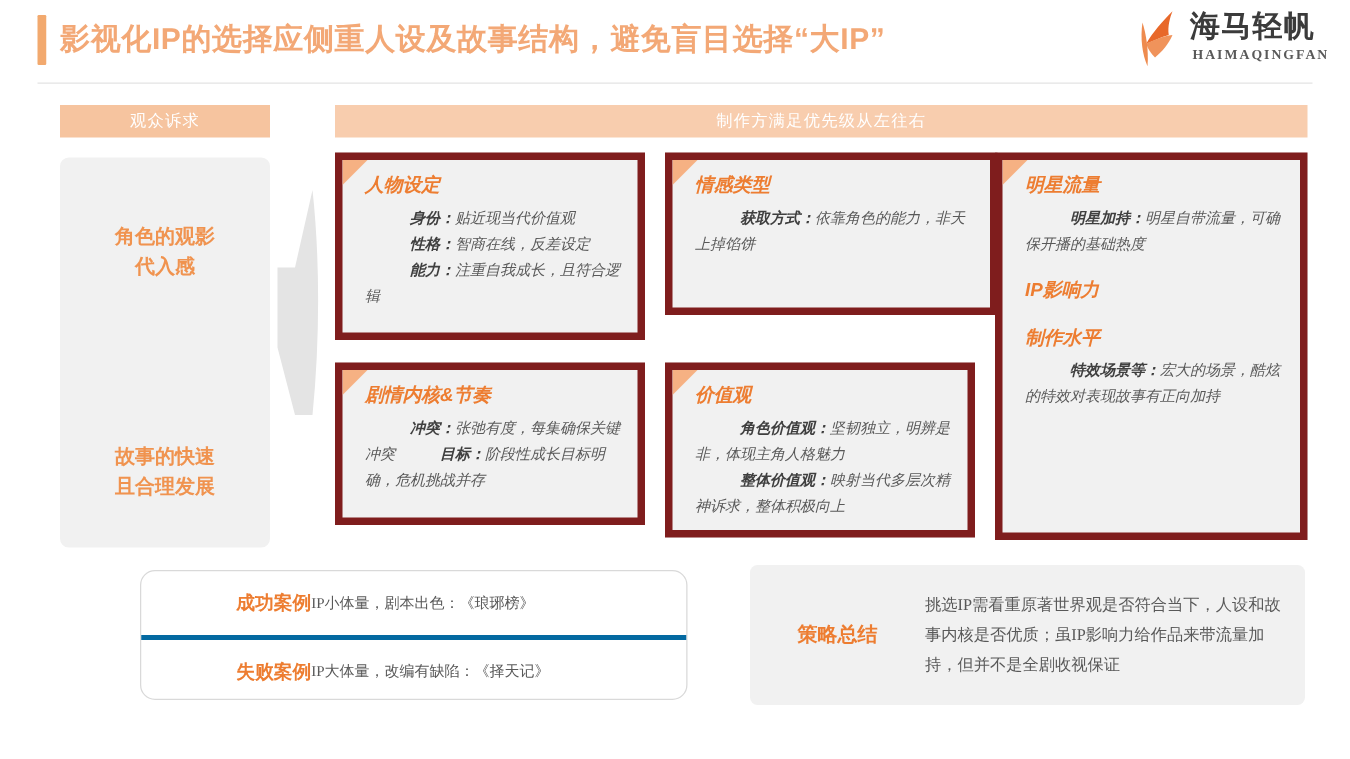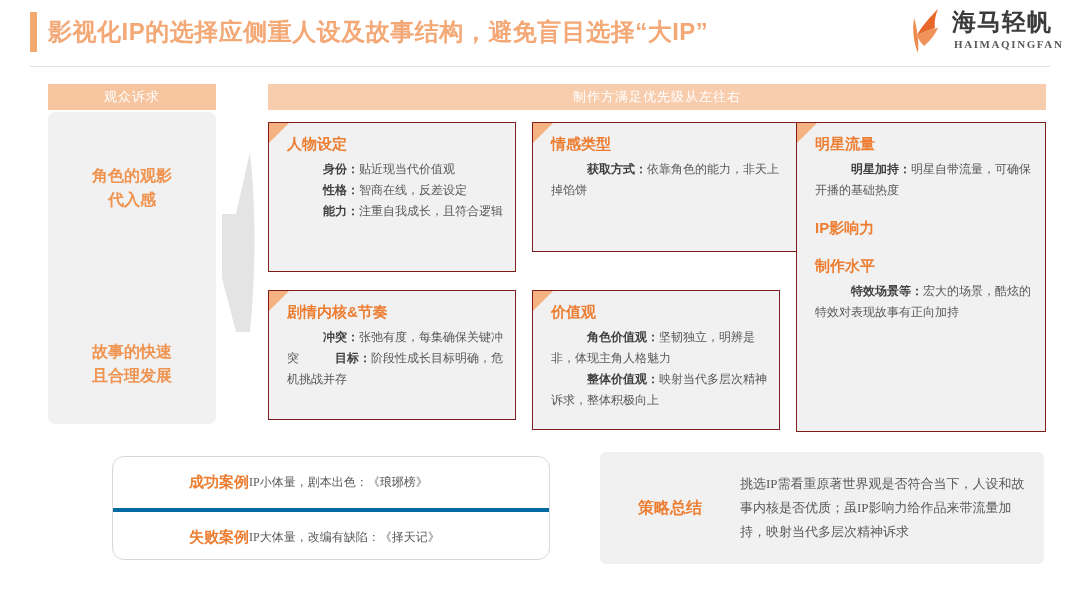--- a/index.html
+++ b/index.html
@@ -91,21 +91,21 @@
     align-items: center;
     justify-content: center;
     letter-spacing: 1px;
   }
   .band-left  { left: 48px;  top: 84px; width: 168px; background: #F6C49F; }
   .band-right { left: 268px; top: 84px; width: 778px; }
 
   
   .audience-panel {
     position: absolute;
-    left: 48px; top: 112px;
+    left: 48px; top: 126px;
     width: 168px; height: 312px;
     background: #F1F1F1;
     border-radius: 7px;
   }
   .audience-item {
     position: absolute;
     left: 0;
     width: 168px;
     text-align: center;
     color: #F0934F;
@@ -120,23 +120,24 @@
   .chevron {
     position: absolute;
     left: 220px; top: 152px;
     width: 48px; height: 180px;
   }
 
   
   .card {
     position: absolute;
     background: #F1F1F1;
-    border: 1px solid #7f1d1d;
+    border: 6px solid #7f1d1d;
     box-sizing: border-box;
     overflow: hidden;
+    font-style: italic;
   }
   .card .corner {
     position: absolute;
     left: 0; top: 0;
     width: 0; height: 0;
     border-left: 20px solid #F6B183;
     border-bottom: 20px solid transparent;
   }
   .card-inner {
     position: absolute;
@@ -320,14 +321,14 @@
     <div class="case-text">IP小体量，剧本出色：《琅琊榜》</div>
   </div>
   <div class="case-row case-row-1">
     <div class="case-label">失败案例</div>
     <div class="case-text">IP大体量，改编有缺陷：《择天记》</div>
   </div>
 </div>
 
 <div class="summary">
   <div class="summary-label">策略总结</div>
-  <div class="summary-text">挑选IP需看重原著世界观是否符合当下，人设和故事内核是否优质；虽IP影响力给作品来带流量加持，映射当代多层次精神诉求</div>
+  <div class="summary-text">挑选IP需看重原著世界观是否符合当下，人设和故事内核是否优质；虽IP影响力给作品来带流量加持，但并不是全剧收视保证</div>
 </div>
 
 </body></html>

